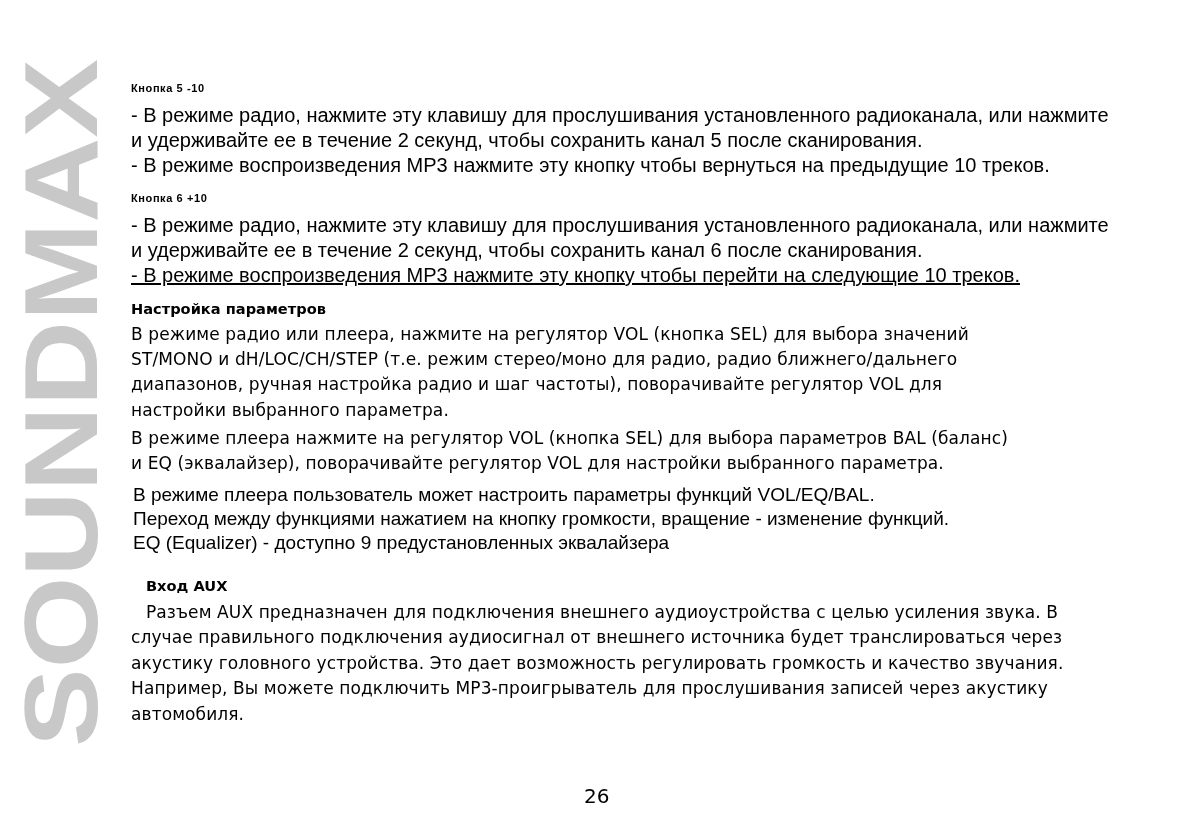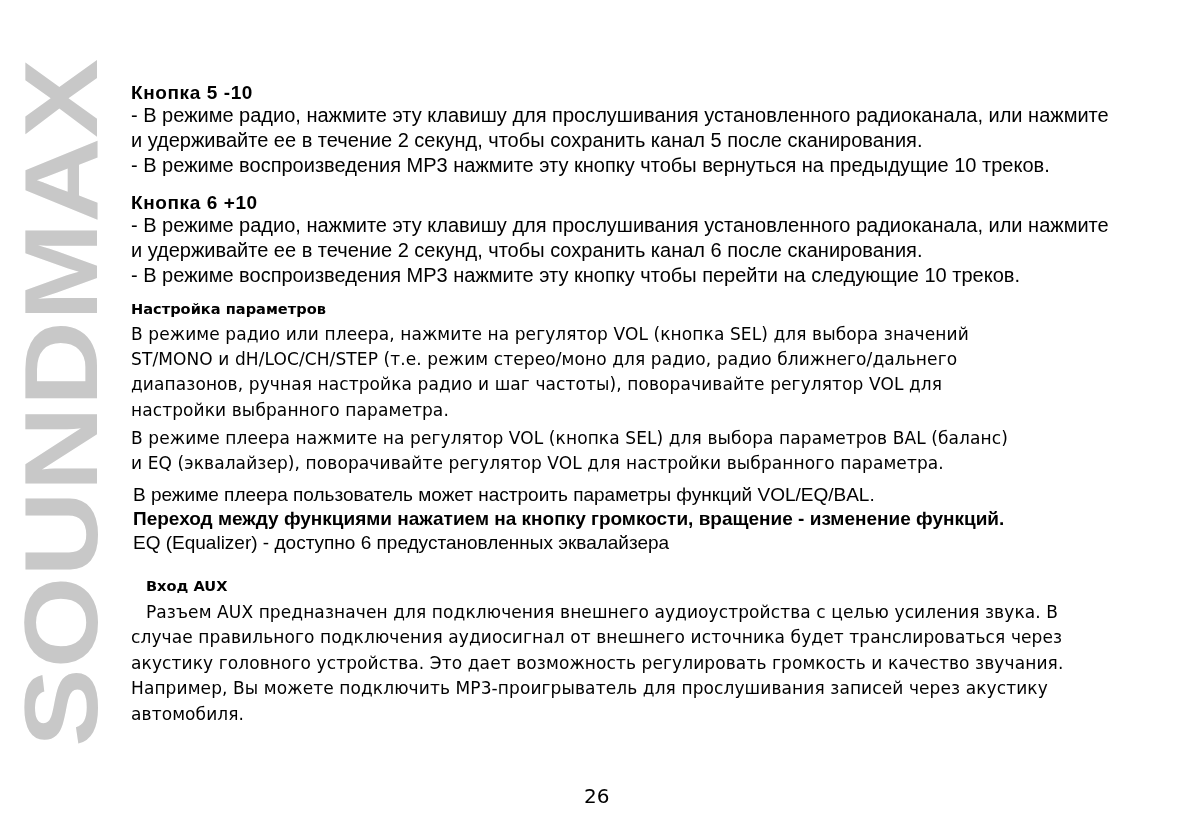--- a/index.html
+++ b/index.html
@@ -2,21 +2,21 @@
 <html><head>
 <meta charset="utf-8">
 <style>
   html, body { margin:0; padding:0; background:#ffffff; }
   body { width:1191px; height:839px; position:relative; overflow:hidden; color:#000; }
   .brand {
     position:absolute; left:23px; top:57px; width:82px; height:690px;
   }
   .brand svg { width:82px; height:690px; display:block; }
   .line { position:absolute; white-space:nowrap; }
-  .h-arial { font-family:"Liberation Sans", sans-serif; font-weight:900; font-size:19px; letter-spacing:0.6px; }
+  .h-arial { font-family:"Liberation Sans", sans-serif; font-weight:900; font-size:11px; letter-spacing:0.6px; }
   .t-arial { font-family:"Liberation Sans", sans-serif; font-size:20px; }
   .h-verd { font-family:"DejaVu Sans", sans-serif; font-weight:bold; font-size:14.6px; }
   .t-verd { font-family:"DejaVu Sans", sans-serif; font-size:17px; letter-spacing:0.1px; }
   .t-arial2 { font-family:"Liberation Sans", sans-serif; font-size:19px; }
   .page-num { position:absolute; left:584px; top:784px; font-family:"DejaVu Sans", sans-serif; font-size:20px; }
 </style>
 </head>
 <body>
 
 <div class="brand">
@@ -26,34 +26,34 @@
 </div>
 
 <div class="line h-arial" style="left:131px; top:82px;">Кнопка  5  -10</div>
 <div class="line t-arial" style="left:131px; top:104px;">- В режиме радио, нажмите эту клавишу для прослушивания установленного радиоканала, или нажмите</div>
 <div class="line t-arial" style="left:131px; top:129px;">и удерживайте ее в течение 2 секунд, чтобы сохранить канал 5 после сканирования.</div>
 <div class="line t-arial" style="left:131px; top:154px;">- В режиме воспроизведения MP3 нажмите эту кнопку чтобы вернуться на предыдущие 10 треков.</div>
 
 <div class="line h-arial" style="left:131px; top:192px;">Кнопка  6  +10</div>
 <div class="line t-arial" style="left:131px; top:214px;">- В режиме радио, нажмите эту клавишу для прослушивания установленного радиоканала, или нажмите</div>
 <div class="line t-arial" style="left:131px; top:239px;">и удерживайте ее в течение 2 секунд, чтобы сохранить канал 6 после сканирования.</div>
-<div class="line t-arial" style="left:131px; top:264px;">- В режиме воспроизведения MP3 нажмите эту кнопку чтобы перейти на следующие 10 треков.</div>
+<div class="line t-arial" style="left:131px; top:264px;text-decoration:underline;">- В режиме воспроизведения MP3 нажмите эту кнопку чтобы перейти на следующие 10 треков.</div>
 
 <div class="line h-verd" style="left:131px; top:300px;">Настройка параметров</div>
 <div class="line t-verd" style="left:131px; top:324px;">В режиме радио или плеера, нажмите на регулятор VOL (кнопка SEL) для выбора значений</div>
 <div class="line t-verd" style="left:131px; top:349px;">ST/MONO и dH/LOC/CH/STEP (т.е. режим стерео/моно для радио, радио ближнего/дальнего</div>
 <div class="line t-verd" style="left:131px; top:374px;">диапазонов, ручная настройка радио и шаг частоты), поворачивайте регулятор VOL для</div>
 <div class="line t-verd" style="left:131px; top:400px;">настройки выбранного параметра.</div>
 
 <div class="line t-verd" style="left:131px; top:428px;">В режиме плеера нажмите на регулятор VOL (кнопка SEL) для выбора параметров BAL (баланс)</div>
 <div class="line t-verd" style="left:131px; top:453px;">и EQ (эквалайзер), поворачивайте регулятор VOL для настройки выбранного параметра.</div>
 
 <div class="line t-arial2" style="left:133px; top:484px;">В режиме плеера пользователь может настроить  параметры функций VOL/EQ/BAL.</div>
-<div class="line t-arial2" style="left:133px; top:508px;font-weight:bold;">Переход между функциями нажатием на кнопку громкости, вращение - изменение функций.</div>
-<div class="line t-arial2" style="left:133px; top:532px;">EQ (Equalizer) - доступно 6 предустановленных эквалайзера</div>
+<div class="line t-arial2" style="left:133px; top:508px;">Переход между функциями нажатием на кнопку громкости, вращение - изменение функций.</div>
+<div class="line t-arial2" style="left:133px; top:532px;">EQ (Equalizer) - доступно 9 предустановленных эквалайзера</div>
 
 <div class="line h-verd" style="left:146px; top:577px;">Вход AUX</div>
 <div class="line t-verd" style="left:146px; top:602px;">Разъем AUX предназначен для подключения внешнего аудиоустройства с целью усиления звука. В</div>
 <div class="line t-verd" style="left:131px; top:627px;">случае правильного подключения аудиосигнал от внешнего источника будет транслироваться через</div>
 <div class="line t-verd" style="left:131px; top:653px;">акустику головного устройства. Это дает возможность регулировать громкость и качество звучания.</div>
 <div class="line t-verd" style="left:131px; top:678px;">Например, Вы можете подключить MP3-проигрыватель для прослушивания записей через акустику</div>
 <div class="line t-verd" style="left:131px; top:704px;">автомобиля.</div>
 
 <div class="page-num">26</div>
 

